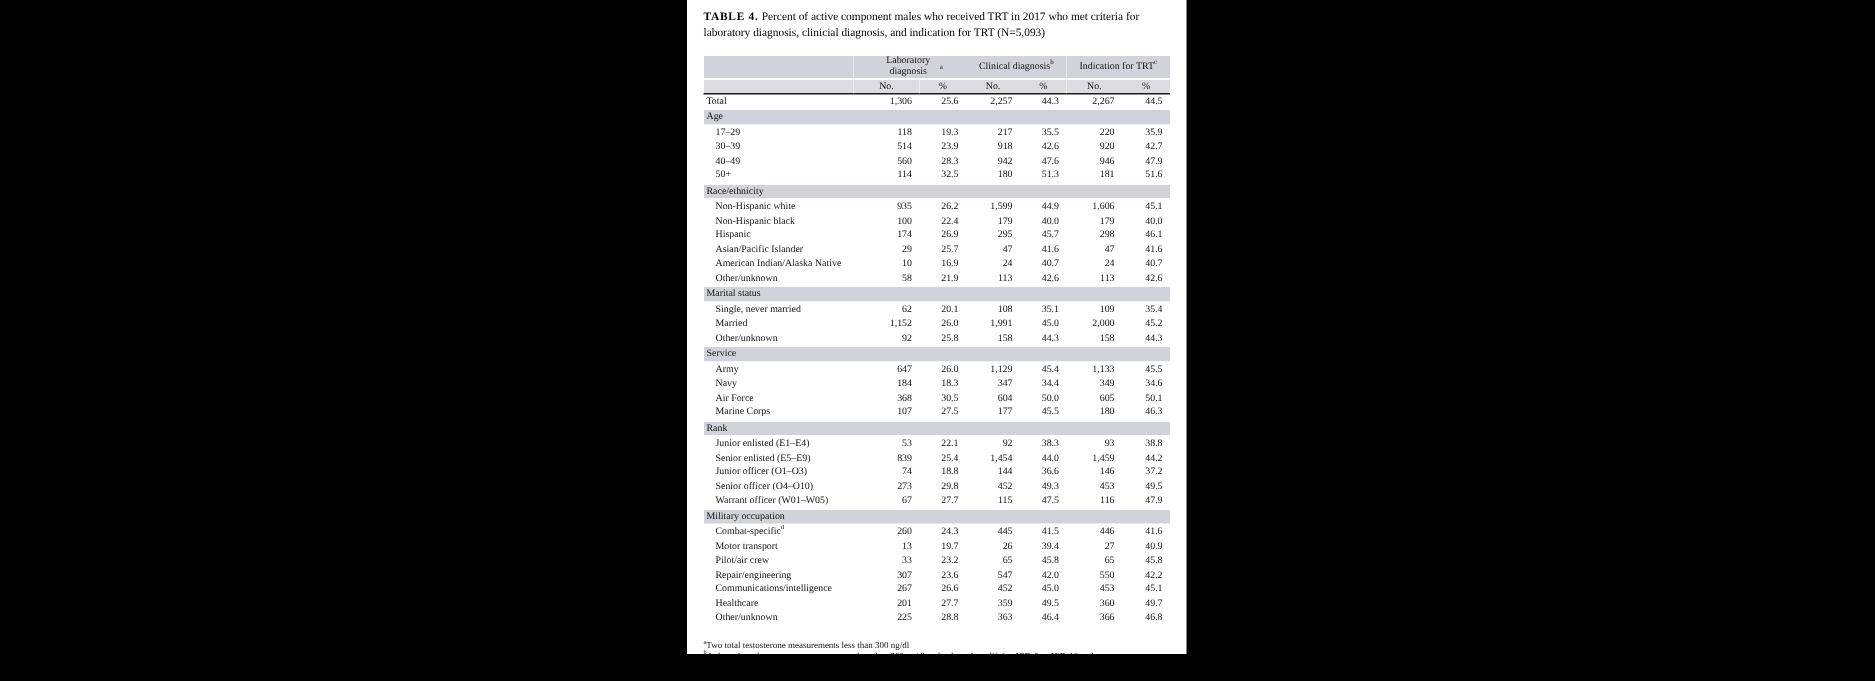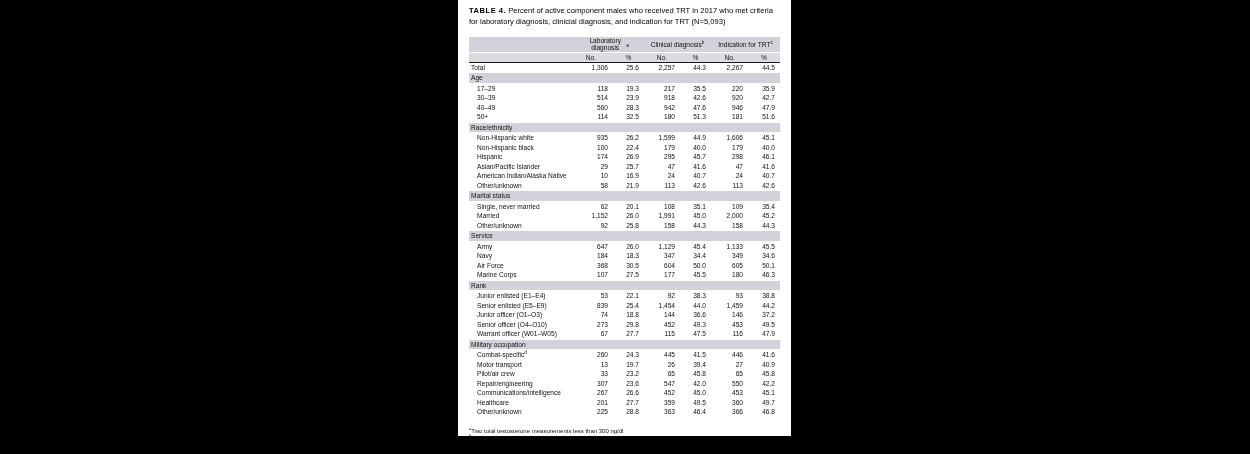--- a/index.html
+++ b/index.html
@@ -1,20 +1,20 @@
 <!DOCTYPE html>
 <html><head>
 <meta charset="utf-8">
 <style>
   html, body { margin:0; padding:0; }
   body { background:#000; }
   .canvas {
     position:relative; width:1250px; height:436px; overflow:hidden;
     background:var(--canvas-bg, #000);
-    font-family:Liberation Sans, sans-serif;
+    font-family:Liberation Serif, serif;
     border-radius:18px;
   }
   .page {
     position:absolute; left:458px; top:0; width:333px; height:454px;
     background:var(--page-bg, #fff); box-sizing:border-box;
     padding:6px 11px 0 11px; color:#111;
   }
   .title { font-size:7.6px; line-height:1.42; color:#000; }
   .title b { letter-spacing:0.5px; margin-right:2px; }
   table.data {

